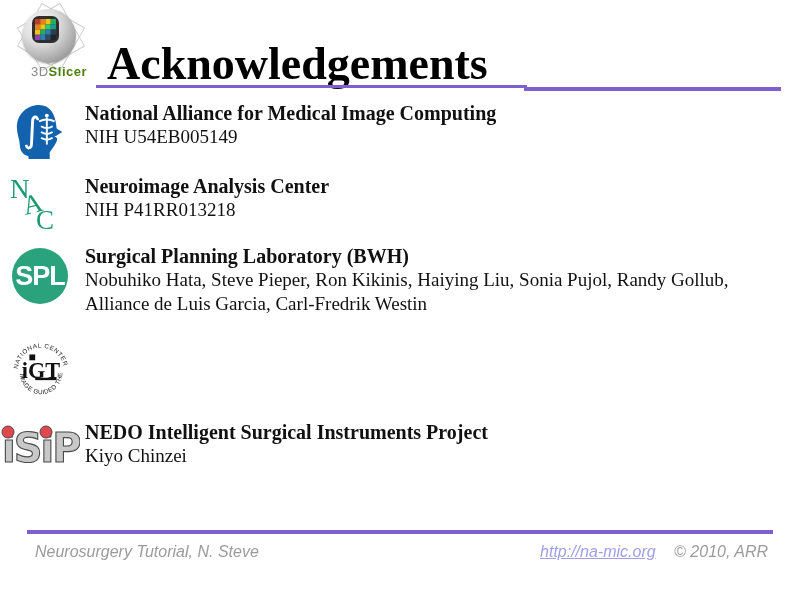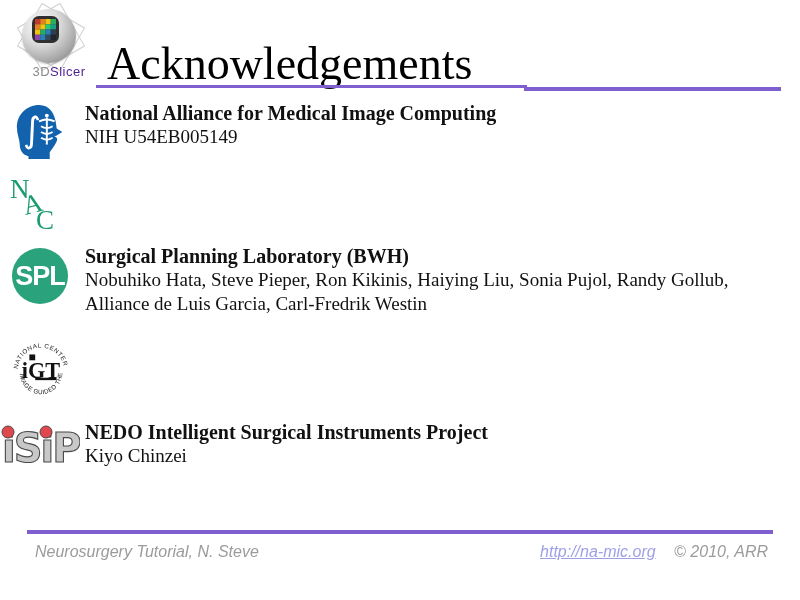--- a/index.html
+++ b/index.html
@@ -13,22 +13,22 @@
   .diamond.d1{transform:rotate(30deg);}
   .diamond.d2{transform:rotate(-30deg);}
   #sphere{position:absolute;left:12px;top:5px;width:54px;height:54px;border-radius:50%;
     background:radial-gradient(circle at 35% 30%, #fafafa 0%, #dedede 35%, #a8a8a8 70%, #6f6f6f 100%);
     box-shadow:0 1px 2px rgba(0,0,0,.25);}
   #mosaic-frame{position:absolute;left:22px;top:12px;width:27px;height:27px;background:#2f2f2f;border-radius:7px;}
   #mosaic-frame svg{position:absolute;left:3px;top:3px;}
   #brand-caption{position:absolute;left:0;top:60px;width:80px;text-align:center;
     font-family:"Liberation Sans",sans-serif;font-size:13px;letter-spacing:.5px;}
   #brand-caption .b1{color:#8a8a8a;margin-left:18px;}
-  #brand-caption .b2{color:#4c1d95;font-weight:normal;}
-  #slide-title{position:absolute;left:107px;top:6px;font-size:46px;font-weight:400;
+  #brand-caption .b2{color:#4d7c0f;font-weight:bold;}
+  #slide-title{position:absolute;left:107px;top:6px;font-size:46px;font-weight:700;
     font-family:"Liberation Serif",serif;color:#000;white-space:nowrap;}
   .hline{position:absolute;background:var(--accent_purple,#7F5FD0);}
   #header-line-1{left:96px;top:85px;width:431px;height:3px;}
   #header-line-2{left:524px;top:87px;width:257px;height:3.5px;}
   
   .row{position:absolute;left:0;width:790px;}
   .row-icon{position:absolute;}
   .row-text{margin-left:85px;width:672px;}
   .row-title{font-size:20px;font-weight:bold;line-height:24px;}
   .row-sub{font-size:19px;line-height:24px;}
@@ -113,20 +113,24 @@
   </div>
 
   <div class="row" style="top:174px;">
     <div class="row-icon" style="left:8px;top:2px;">
       <div id="nac-box">
         <span class="nl n">N</span>
         <span class="nl a">A</span>
         <span class="nl c">C</span>
       </div>
     </div>
+    <div class="row-text">
+      <div class="row-title">Neuroimage Analysis Center</div>
+      <div class="row-sub">NIH P41RR013218</div>
+    </div>
   </div>
 
   <div class="row" style="top:244px;">
     <div class="row-icon" style="left:12px;top:4px;">
       <div id="spl-circle">
           <span>SPL</span>
         </div>
     </div>
     <div class="row-text">
       <div class="row-title">Surgical Planning Laboratory (BWH)</div>

